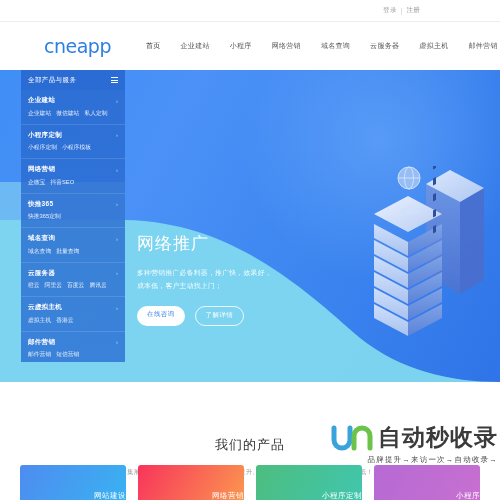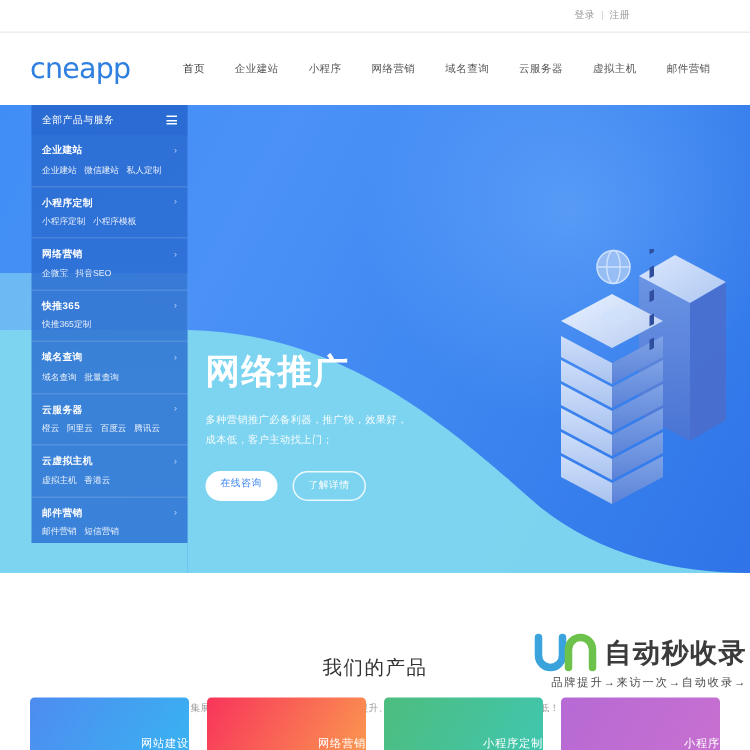--- a/index.html
+++ b/index.html
@@ -25,21 +25,21 @@
     font-size: 6.5px; color: #9a9a9a; cursor: pointer; letter-spacing: .3px;
   }
   .topbar-sep { font-size: 6.5px; color: #c8c8c8; }
 
   
   .header {
     height: 48px;
     background: #ffffff;
     display: flex;
     align-items: center;
-    padding-left: 20px;
+    padding-left: 44px;
   }
   .logo {
     font-size: 19px;
     color: #2e7fe0;
     font-weight: 400;
     letter-spacing: -.5px;
     cursor: pointer;
     font-family: "DejaVu Sans", sans-serif;
   }
   .nav {
@@ -125,21 +125,21 @@
   }
 
   
   .hero-copy {
     position: absolute;
     left: 137px; top: 162px;
     z-index: 5;
     width: 210px;
   }
   .hero-title {
-    font-size: 23px; color: #fff; font-weight: bold; letter-spacing: 1px;
+    font-size: 17px; color: #fff; font-weight: normal; letter-spacing: 1px;
   }
   .hero-desc {
     margin-top: 11px;
     font-size: 6.8px; color: rgba(255,255,255,.93); line-height: 1.95;
     letter-spacing: .3px;
   }
   .hero-btns { margin-top: 13px; display: flex; gap: 10px; }
   .btn {
     font-size: 6.5px;
     border-radius: 20px;
@@ -202,21 +202,21 @@
   
   .watermark {
     position: absolute;
     right: 2px; top: 40px;
     z-index: 30;
     pointer-events: none;
     text-align: right;
   }
   .wm-row { display: flex; align-items: center; gap: 2px; }
   .wm-text {
-    font-size: 18px;
+    font-size: 23px;
     font-weight: bold;
     color: #3b3b3b;
     letter-spacing: 1px;
     font-family: "DejaVu Sans", sans-serif;
   }
   .wm-tag {
     margin-top: 2px;
     font-size: 7.5px;
     color: #4a4a4a;
     letter-spacing: 1.2px;

